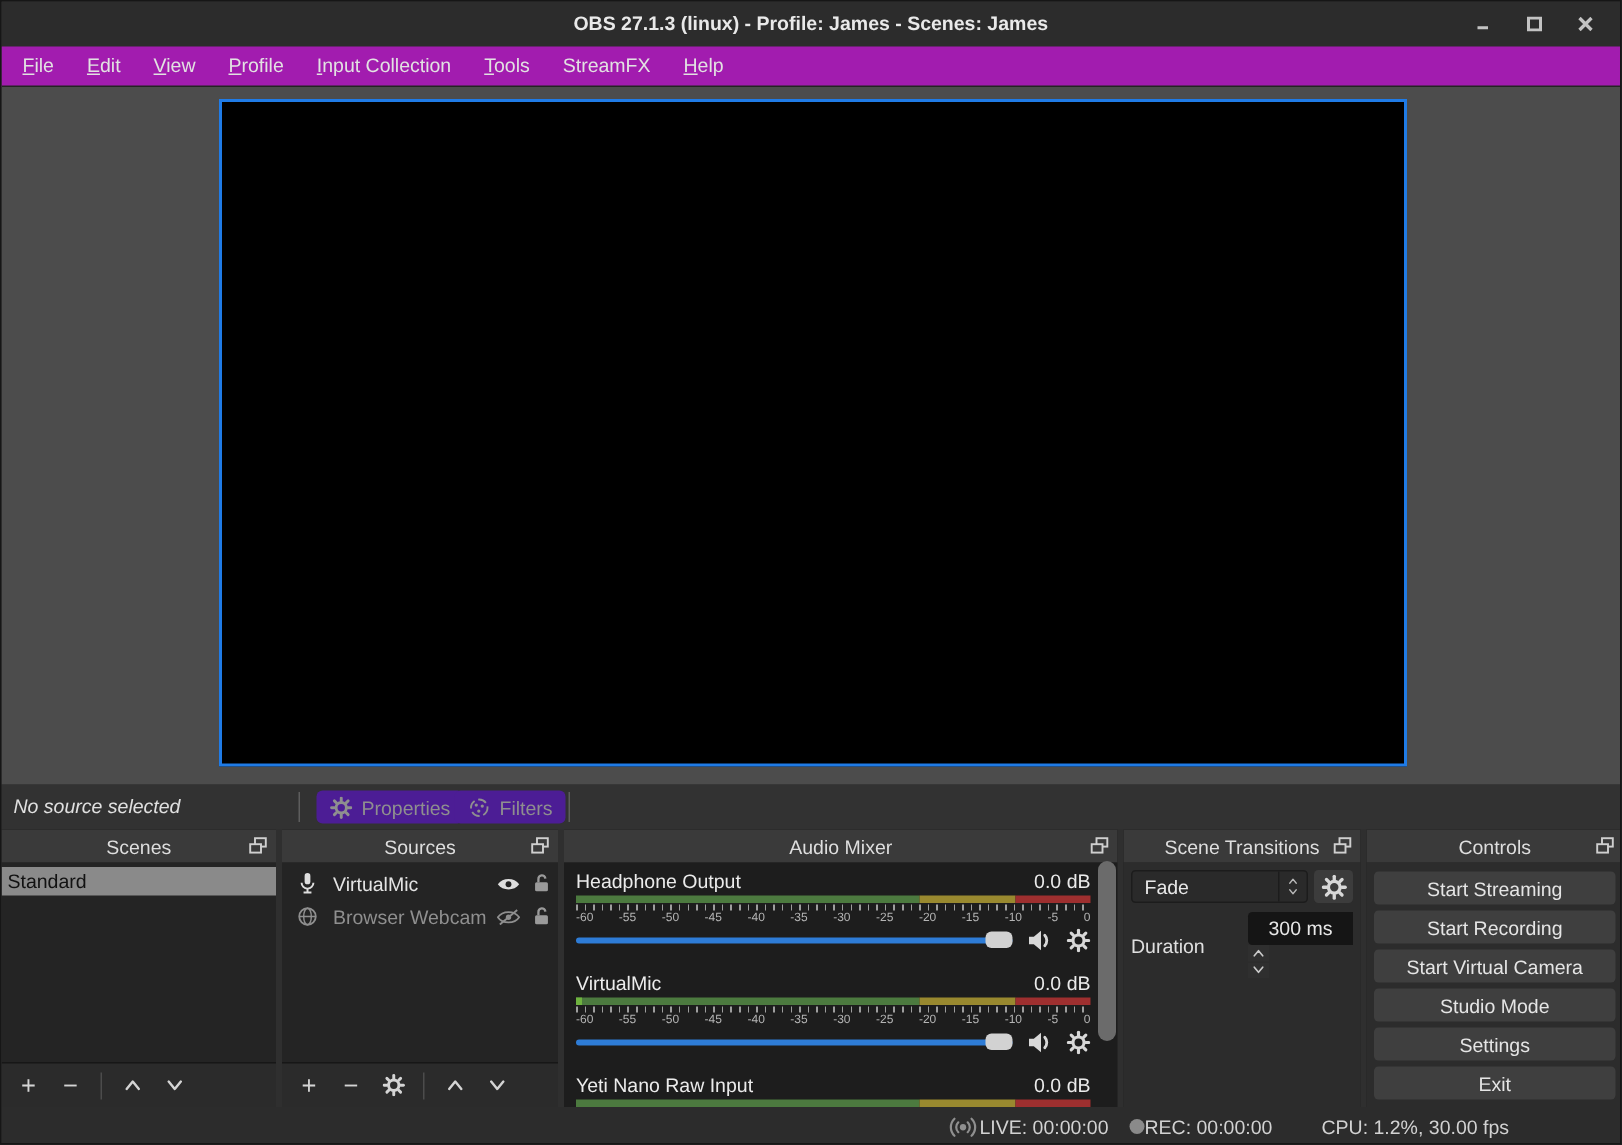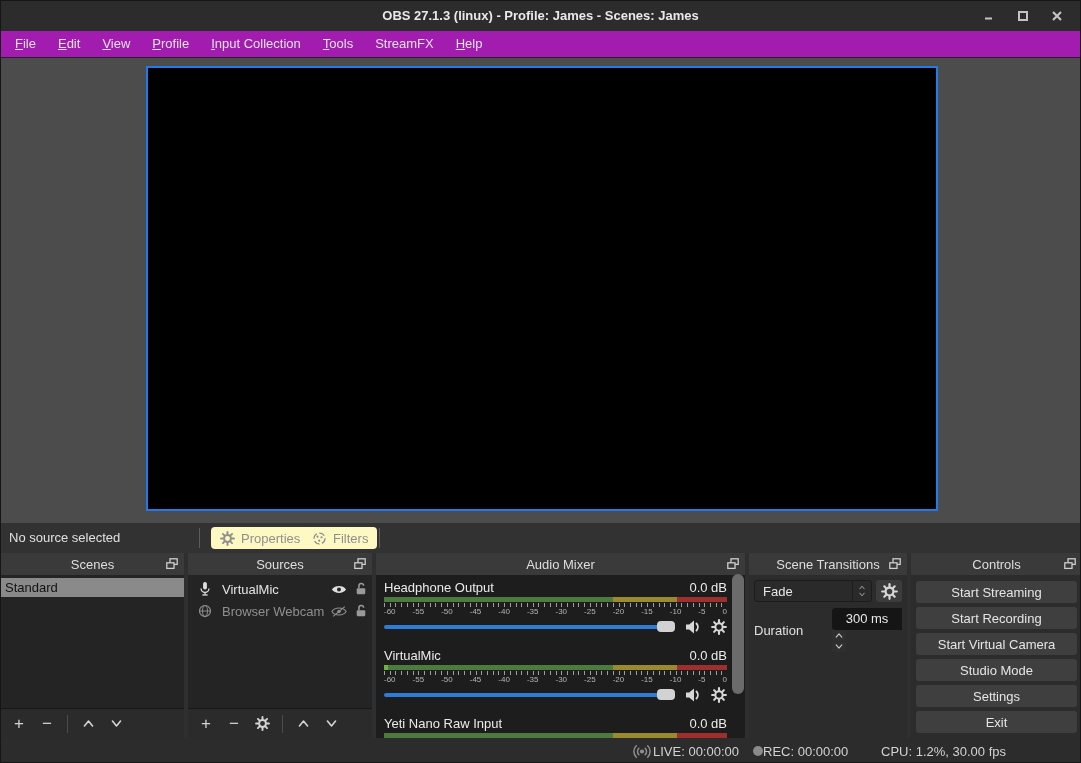--- a/index.html
+++ b/index.html
@@ -15,23 +15,23 @@
   
   .menubar{position:absolute;left:0;top:30px;width:100%;height:27px;background:#a21caf;
           border-bottom:1px solid #242424;box-sizing:border-box;display:flex;align-items:stretch;padding-left:3px;}
   .menu-item{display:inline-block;padding:0 11px;line-height:26px;color:#e2e2e2;}
   .mn::first-letter{text-decoration:underline;}
   
   .central{position:absolute;left:0;top:57px;width:100%;height:465px;background:#4c4c4c;}
   .preview{position:absolute;left:145px;top:8px;width:788px;height:441px;background:#000;border:2px solid #1f7be6;}
   
   .srcbar{position:absolute;left:0;top:522px;width:100%;height:30px;background:#323232;}
-  .srcbar .status{position:absolute;left:8px;top:0;line-height:30px;color:#e0e0e0;}
+  .srcbar .status{position:absolute;left:8px;top:0;line-height:30px;color:#e0e0e0;font-style:italic;}
   .vsep{position:absolute;top:5px;width:1px;height:20px;background:#5d5d5d;}
-  .tbtn{position:absolute;top:4px;height:22px;background:#fef9c3;border-radius:4px;display:flex;align-items:center;
+  .tbtn{position:absolute;top:4px;height:22px;background:#4c1d95;border-radius:4px;display:flex;align-items:center;
         gap:6px;padding:0 9px;color:#8f8f8f;box-sizing:border-box;}
   
   .docks{position:absolute;left:0;top:552px;width:100%;height:185px;background:#2f2f2f;}
   .panel{position:absolute;top:0;height:185px;overflow:hidden;background:#242424;}
   .panel-header{height:22px;background:#3a3a3a;position:relative;display:flex;align-items:center;justify-content:center;
         color:#dedede;font-size:13px;}
   .popout{position:absolute;right:4px;top:3px;color:#cfcfcf;}
   
   .list{position:absolute;left:0;right:0;top:22px;bottom:30px;background:#242424;padding-top:3px;}
   .scene-row{height:19px;line-height:19px;padding-left:4px;background:#8a8a8a;color:#121212;}

